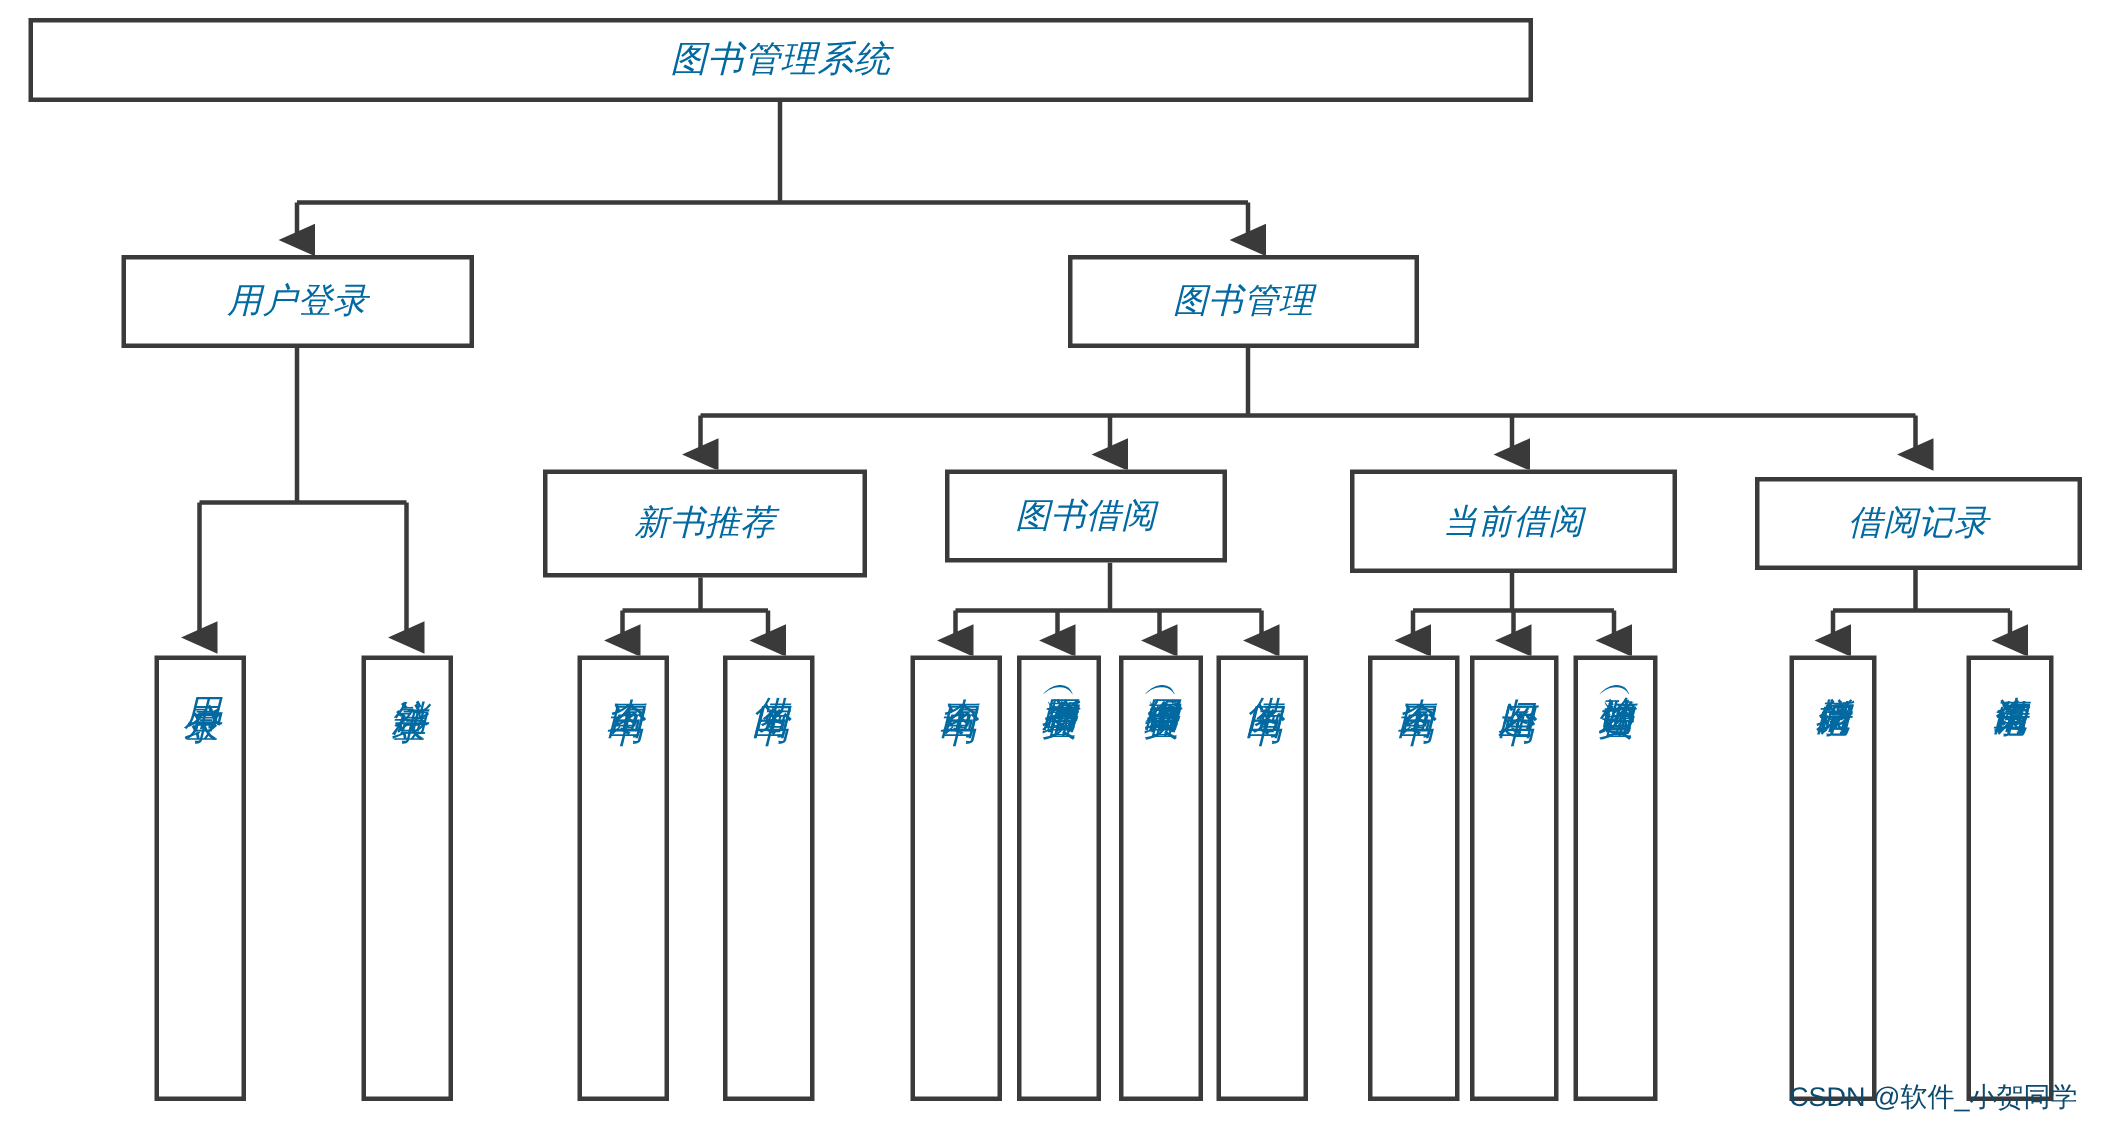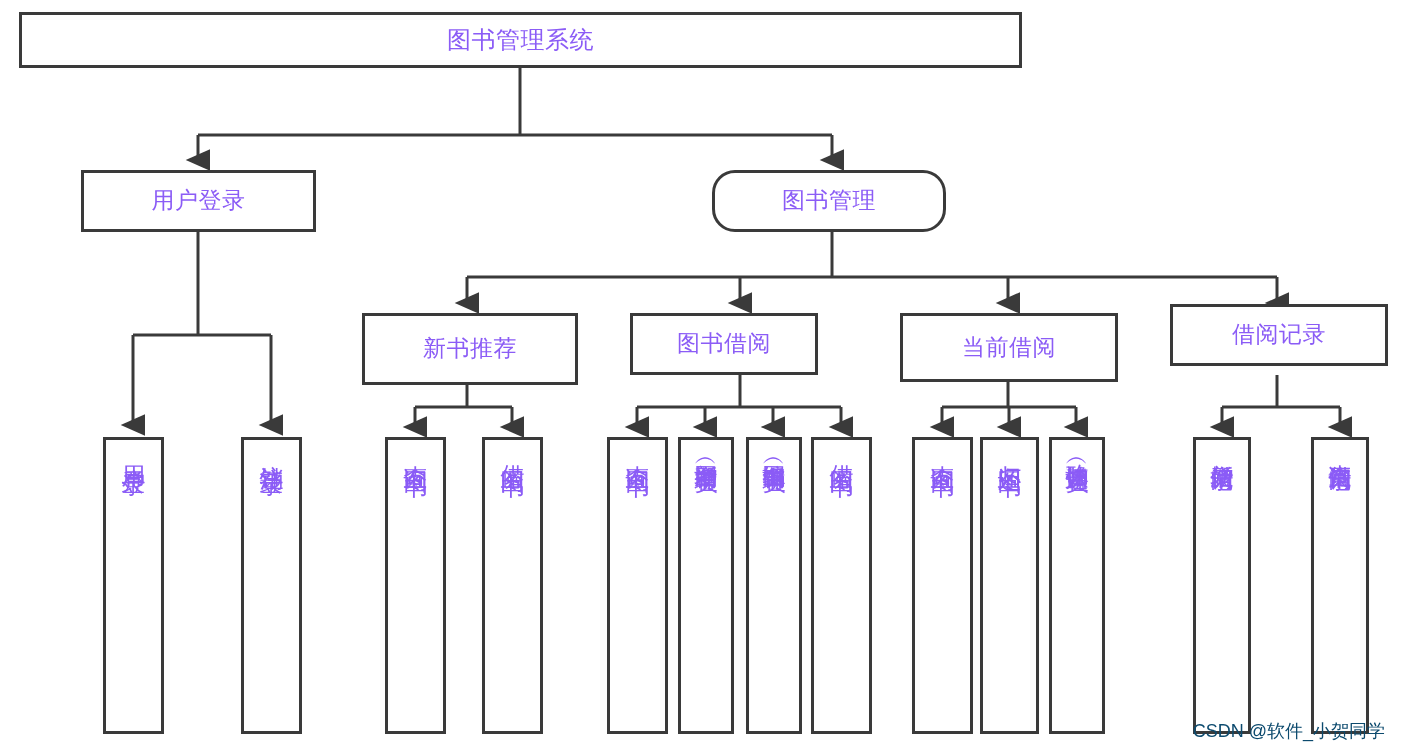--- a/index.html
+++ b/index.html
@@ -35,21 +35,22 @@
     align-items: center;
     justify-content: center;
     color: #1a1a1a;
     z-index: 2;
   }
   .node .label {
     display: block;
     text-align: left;
     line-height: 1.12;
     letter-spacing: 0.5px;
-    color: #8b5cf6;
+    color: #0369a1;
+    font-style: italic;
   }
   
   .node.horiz .label {
     writing-mode: horizontal-tb;
     font-size: 23px;
   }
   .node.root .label {
     font-size: 24px;
   }
   
@@ -139,34 +140,34 @@
     </g>
   </svg>
 
   <div class="node horiz root" style="left:19px; top:12px; width:1003px; height:56px;">
     <span class="label">图书管理系统</span>
   </div>
 
   <div class="node horiz" style="left:81px; top:170px; width:235px; height:62px;">
     <span class="label">用户登录</span>
   </div>
-  <div class="node horiz" style="left:712px; top:170px; width:234px; height:62px;border-radius:23px;">
+  <div class="node horiz" style="left:712px; top:170px; width:234px; height:62px;">
     <span class="label">图书管理</span>
   </div>
 
   <div class="node horiz" style="left:362px; top:313px; width:216px; height:72px;">
     <span class="label">新书推荐</span>
   </div>
   <div class="node horiz" style="left:630px; top:313px; width:188px; height:62px;">
     <span class="label">图书借阅</span>
   </div>
   <div class="node horiz" style="left:900px; top:313px; width:218px; height:69px;">
     <span class="label">当前借阅</span>
   </div>
-  <div class="node horiz" style="left:1170px; top:304px; width:218px; height:62px;">
+  <div class="node horiz" style="left:1170px; top:318px; width:218px; height:62px;">
     <span class="label">借阅记录</span>
   </div>
 
   <div class="node vert" style="left:103px; top:437px; width:61px; height:297px;">
     <span class="label">用户登录</span>
   </div>
   <div class="node vert" style="left:241px; top:437px; width:61px; height:297px;">
     <span class="label">注销登录</span>
   </div>
 

